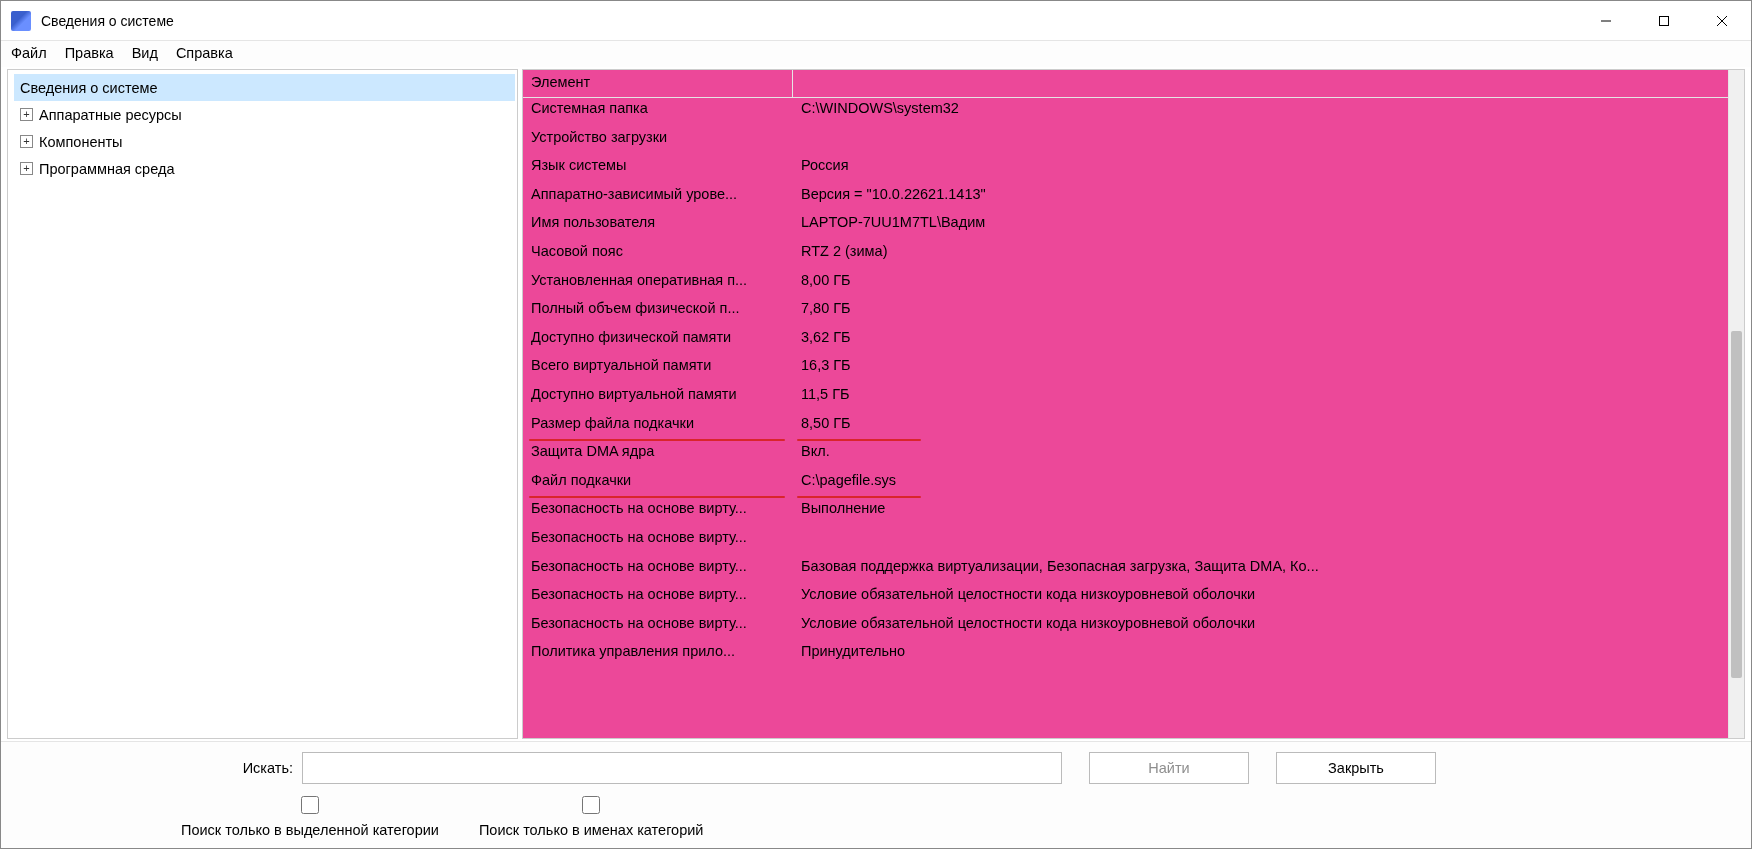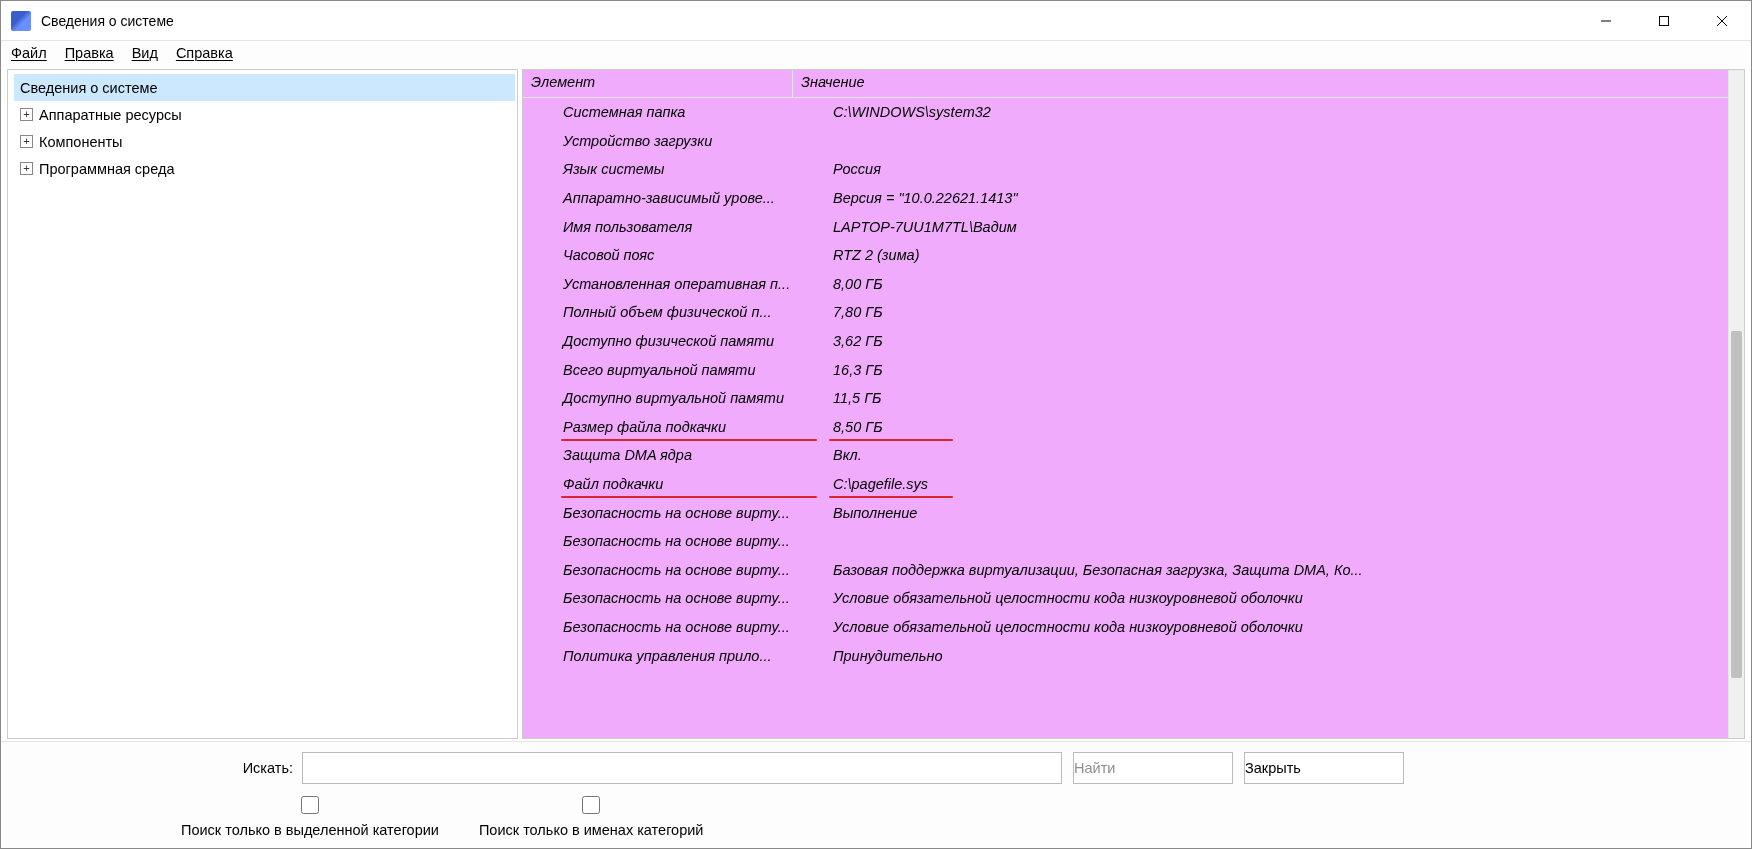--- a/index.html
+++ b/index.html
@@ -39,21 +39,21 @@
     }
     .win-btn svg { stroke: #000; stroke-width: 1; fill: none; }
     .menubar {
       display: flex;
       gap: 18px;
       padding: 4px 10px 6px 10px;
       font-size: 14.5px;
       background: #fdfdfd;
     }
     .menubar span { }
-    .menubar .u { text-decoration: underline; text-decoration-thickness: 1px; text-underline-offset: 2px; }
+    .menubar .u { text-decoration-thickness: 1px; text-underline-offset: 2px; }
     .main {
       flex: 1;
       display: flex;
       min-height: 0;
       padding: 0;
     }
     .tree-pane {
       width: 511px;
       border: 1px solid #ccc;
       margin: 2px 4px 2px 6px;
@@ -76,23 +76,22 @@
       margin-right: 6px;
       color: #333;
       background: #fff;
     }
     .details-pane {
       flex: 1;
       border: 1px solid #ccc;
       margin: 2px 6px 2px 0;
       display: flex;
       overflow: hidden;
-      background: #f0abfc;
+      background: #ec4899;
       position: relative;
-      font-style: italic;
     }
     .details-table {
       flex: 1;
       overflow: hidden;
       position: relative;
     }
     .col-headers {
       display: flex;
       height: 28px;
       border-bottom: 1px solid #e5e5e5;
@@ -101,23 +100,22 @@
       padding: 4px 8px;
       font-size: 14.5px;
       border-right: 1px solid #e5e5e5;
     }
     .col-h.c1 { width: 270px; flex: 0 0 auto; }
     .col-h.c2 { flex: 1; border-right: none; }
     .rows { }
     .row {
       display: flex;
       height: 28.6px;
-      align-items: center;
+      align-items: flex-start;
       position: relative;
-      margin-left: 32px;
     }
     .row .c1 {
       width: 270px; flex: 0 0 auto;
       padding: 2px 8px;
       white-space: nowrap; overflow: hidden; text-overflow: ellipsis;
     }
     .row .c2 {
       flex: 1;
       padding: 2px 8px;
       white-space: nowrap; overflow: hidden; text-overflow: ellipsis;
@@ -160,22 +158,22 @@
       padding: 2px 6px;
       font-size: 14.5px;
       background: #fff;
     }
     .btn {
       height: 32px;
       min-width: 160px;
       border: 1px solid #bbb;
       background: #fff;
       font-size: 14.5px;
-      display: inline-flex; align-items: center; 
-      margin-left: 10px;
+      display: inline-flex; align-items: center; justify-content: center;
+      margin-left: 26px;
     }
     .btn.disabled { color: #8e8e8e; }
     .check-row {
       display: flex; align-items: center; gap: 40px;
       padding-left: 170px;
     }
     .chk { display: flex; align-items: center; gap: 8px; flex-direction: column; }
     .chk input { width: 18px; height: 18px; }
   </style>
 </head>
@@ -230,21 +228,20 @@
         <span class="expander">+</span>
         <span>Программная среда</span>
       </div>
     </div>
   </div>
 
   <div class="details-pane">
     <div class="details-table">
       <div class="col-headers">
         <div class="col-h c1">Элемент</div>
-        <div class="col-h c2">Значение</div>
       </div>
       <div class="rows" id="rows-container">
           <div class="row">
             <div class="c1">Системная папка</div>
             <div class="c2">C:\WINDOWS\system32</div>
           </div>
           <div class="row">
             <div class="c1">Устройство загрузки</div>
           </div>
           <div class="row">

